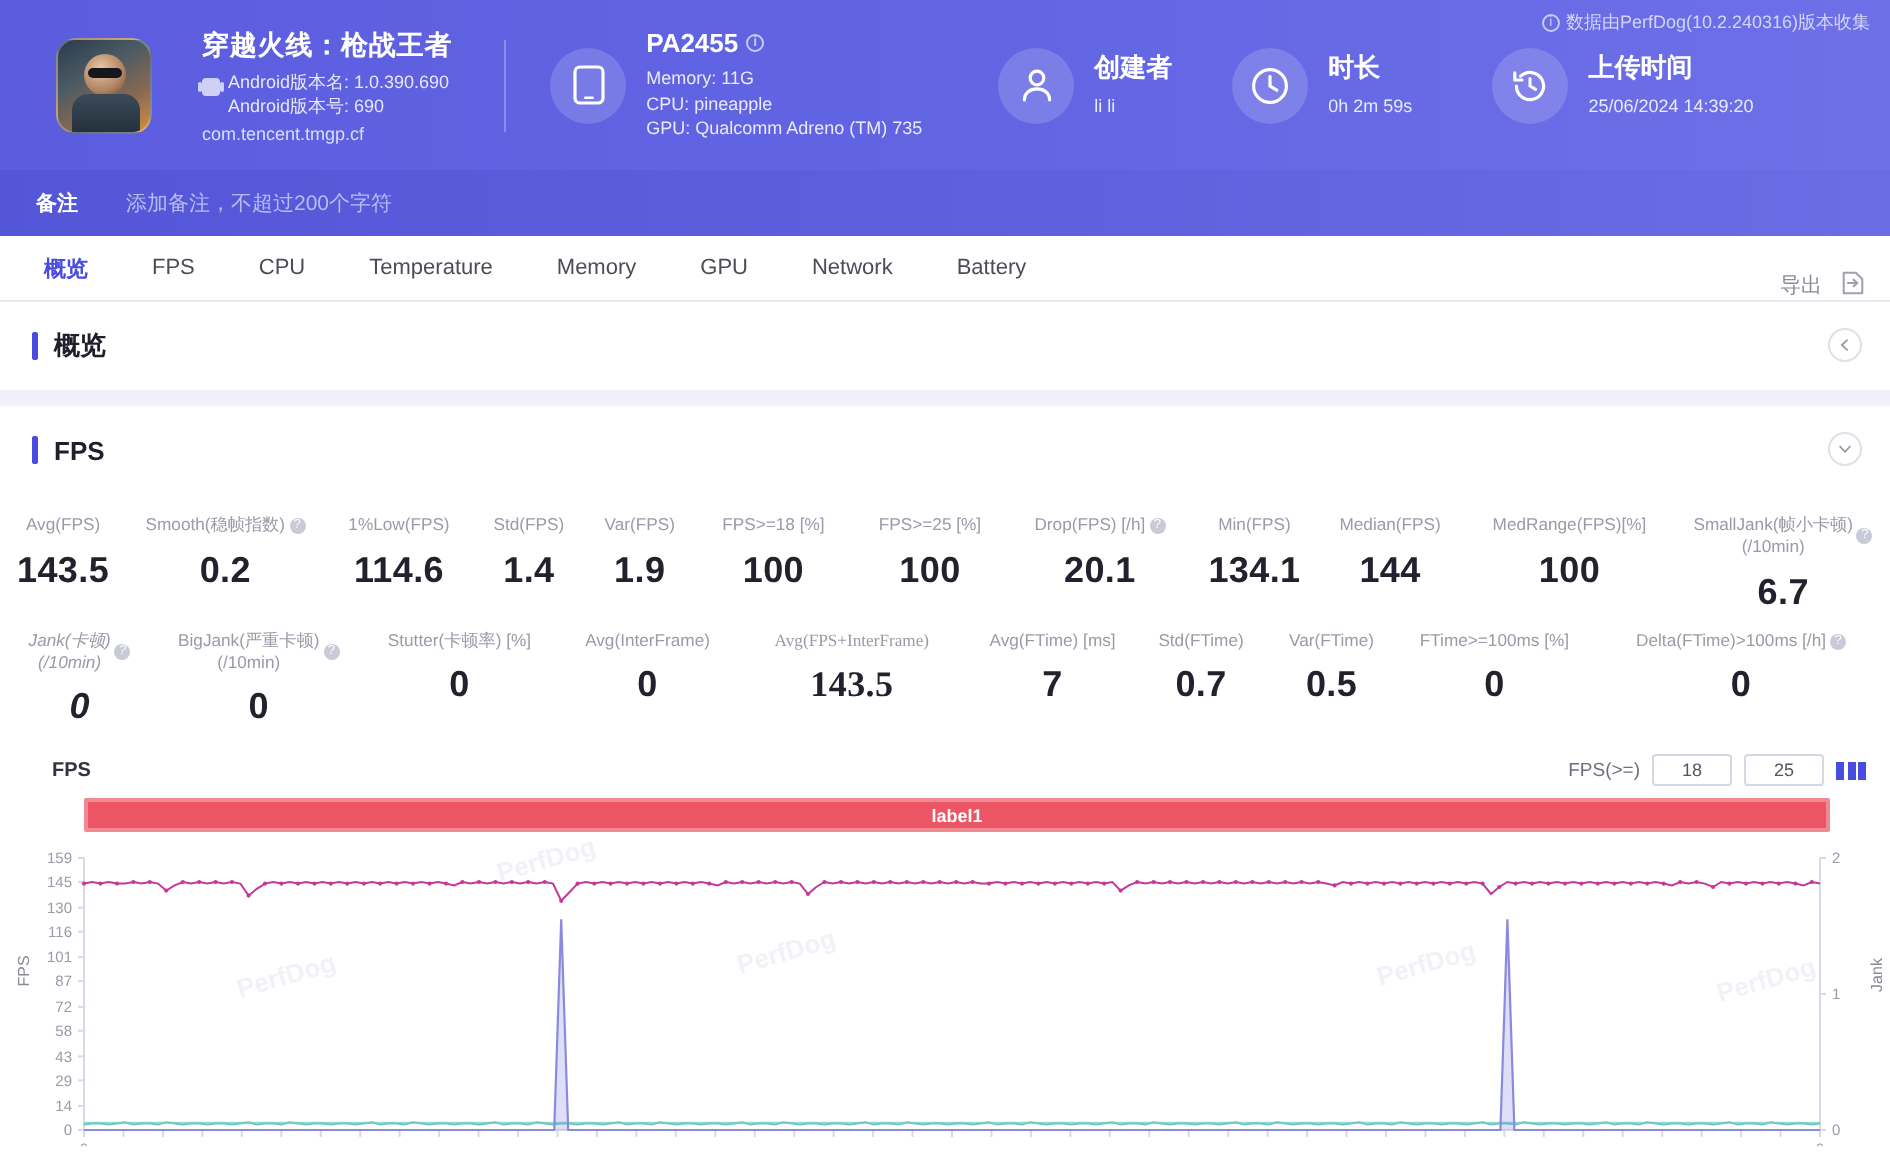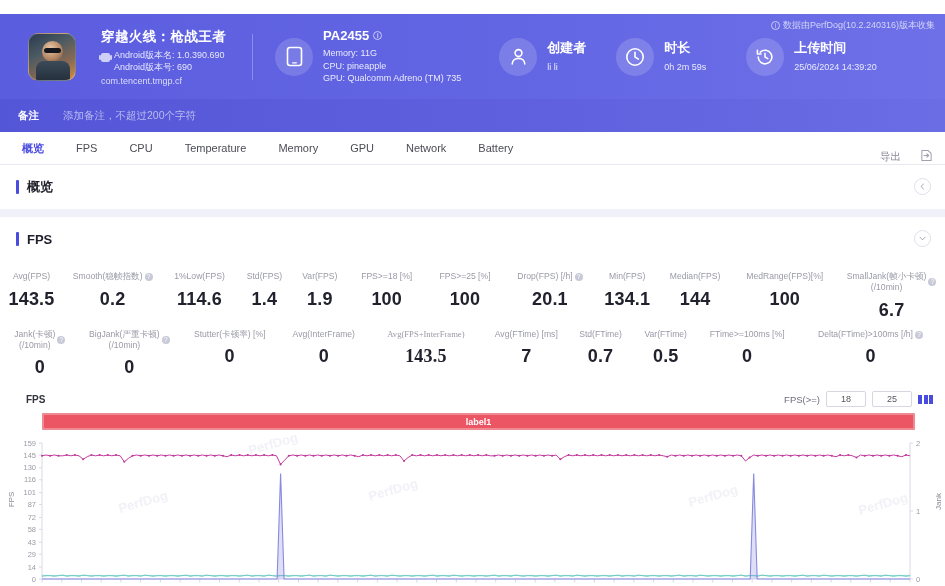--- a/index.html
+++ b/index.html
@@ -13,21 +13,20 @@
   
   .header {
     position: relative;
     height: 85px;
     background: #5d5fe0;
     background: linear-gradient(90deg,#5b5ddf 0%, #6366e3 55%, #6e70e8 100%);
     display: flex;
     align-items: center;
     padding: 0 14px;
     color: #fff;
-    margin-top: 14px;
   }
   .collect-note {
     position: absolute;
     top: 5px; right: 10px;
     font-size: 9px;
     color: #d3d4f7;
     display: flex; align-items: center; gap: 3px;
     white-space: nowrap;
   }
   .info-circle {
@@ -124,21 +123,21 @@
   }
   .tab {
     font-size: 11px; color: #4c4c57;
     padding: 0 16px; height: 33px;
     display:flex; align-items:center;
     cursor: pointer; white-space: nowrap;
   }
   .tab.active { color:#4a4ce0; font-weight: bold; }
   .export-btn {
     position:absolute; right: 12px; top:0; height:49px;
-    display:flex; align-items:center; gap:19px;
+    display:flex; align-items:center; gap:9px;
     font-size: 10.5px; color:#8a8a98; cursor:pointer;
   }
 
   
   .section-head {
     height: 44px; display:flex; align-items:center;
     padding: 0 16px; position: relative; background:#fff;
   }
   .sec-bar {
     width: 3px; height: 14px; background:#4a4ce0;
@@ -412,21 +411,21 @@
         <div class="m-label"><span class="lbl-txt">MedRange(FPS)[%]</span></div>
         <div class="m-value">100</div>
       </div>
       <div class="metric" style="width: 112px;">
         <div class="m-label"><span class="lbl-txt">SmallJank(帧小卡顿)
 (/10min)</span><span class="qmark">?</span></div>
         <div class="m-value">6.7</div>
       </div>
     </div>
   <div class="metric-row row2" id="row2">
-      <div class="metric" style="width: 88px;">
+      <div class="metric" style="width: 88px; font-style: italic;">
         <div class="m-label"><span class="lbl-txt">Jank(卡顿)
 (/10min)</span><span class="qmark">?</span></div>
         <div class="m-value">0</div>
       </div>
       <div class="metric" style="width: 110px;">
         <div class="m-label"><span class="lbl-txt">BigJank(严重卡顿)
 (/10min)</span><span class="qmark">?</span></div>
         <div class="m-value">0</div>
       </div>
       <div class="metric" style="width: 112px;">

